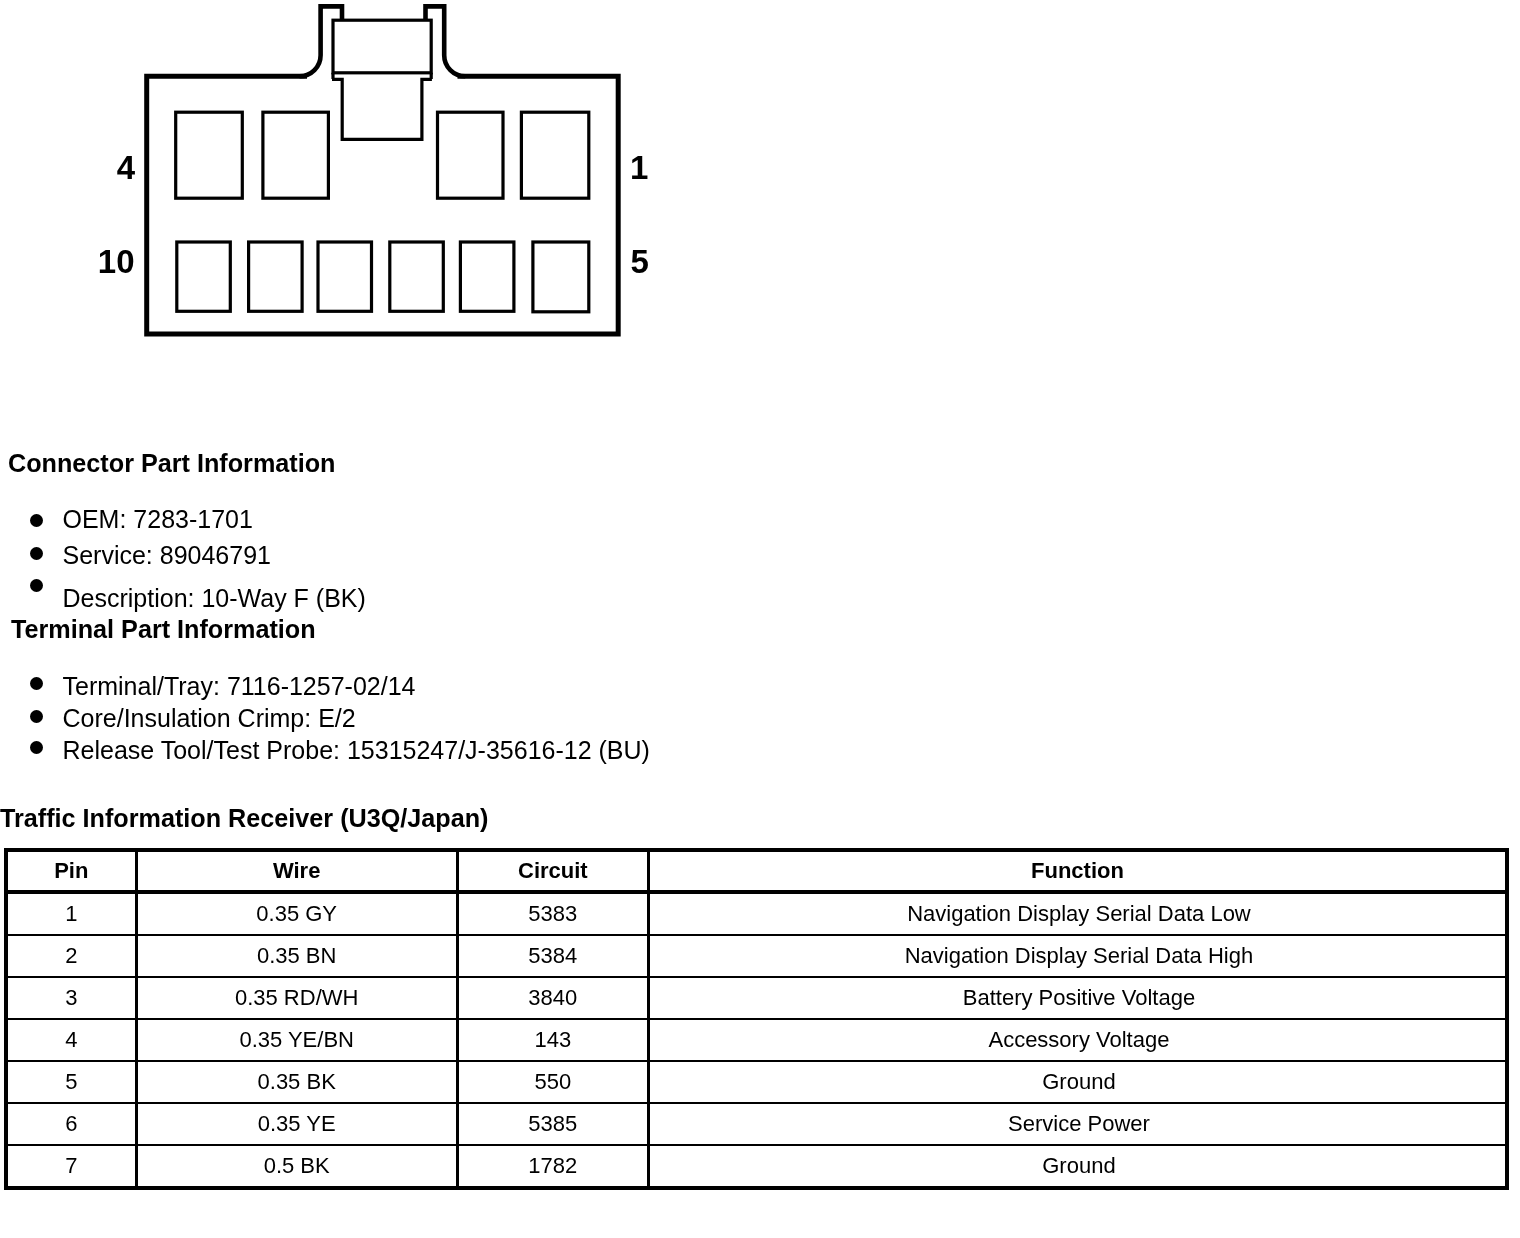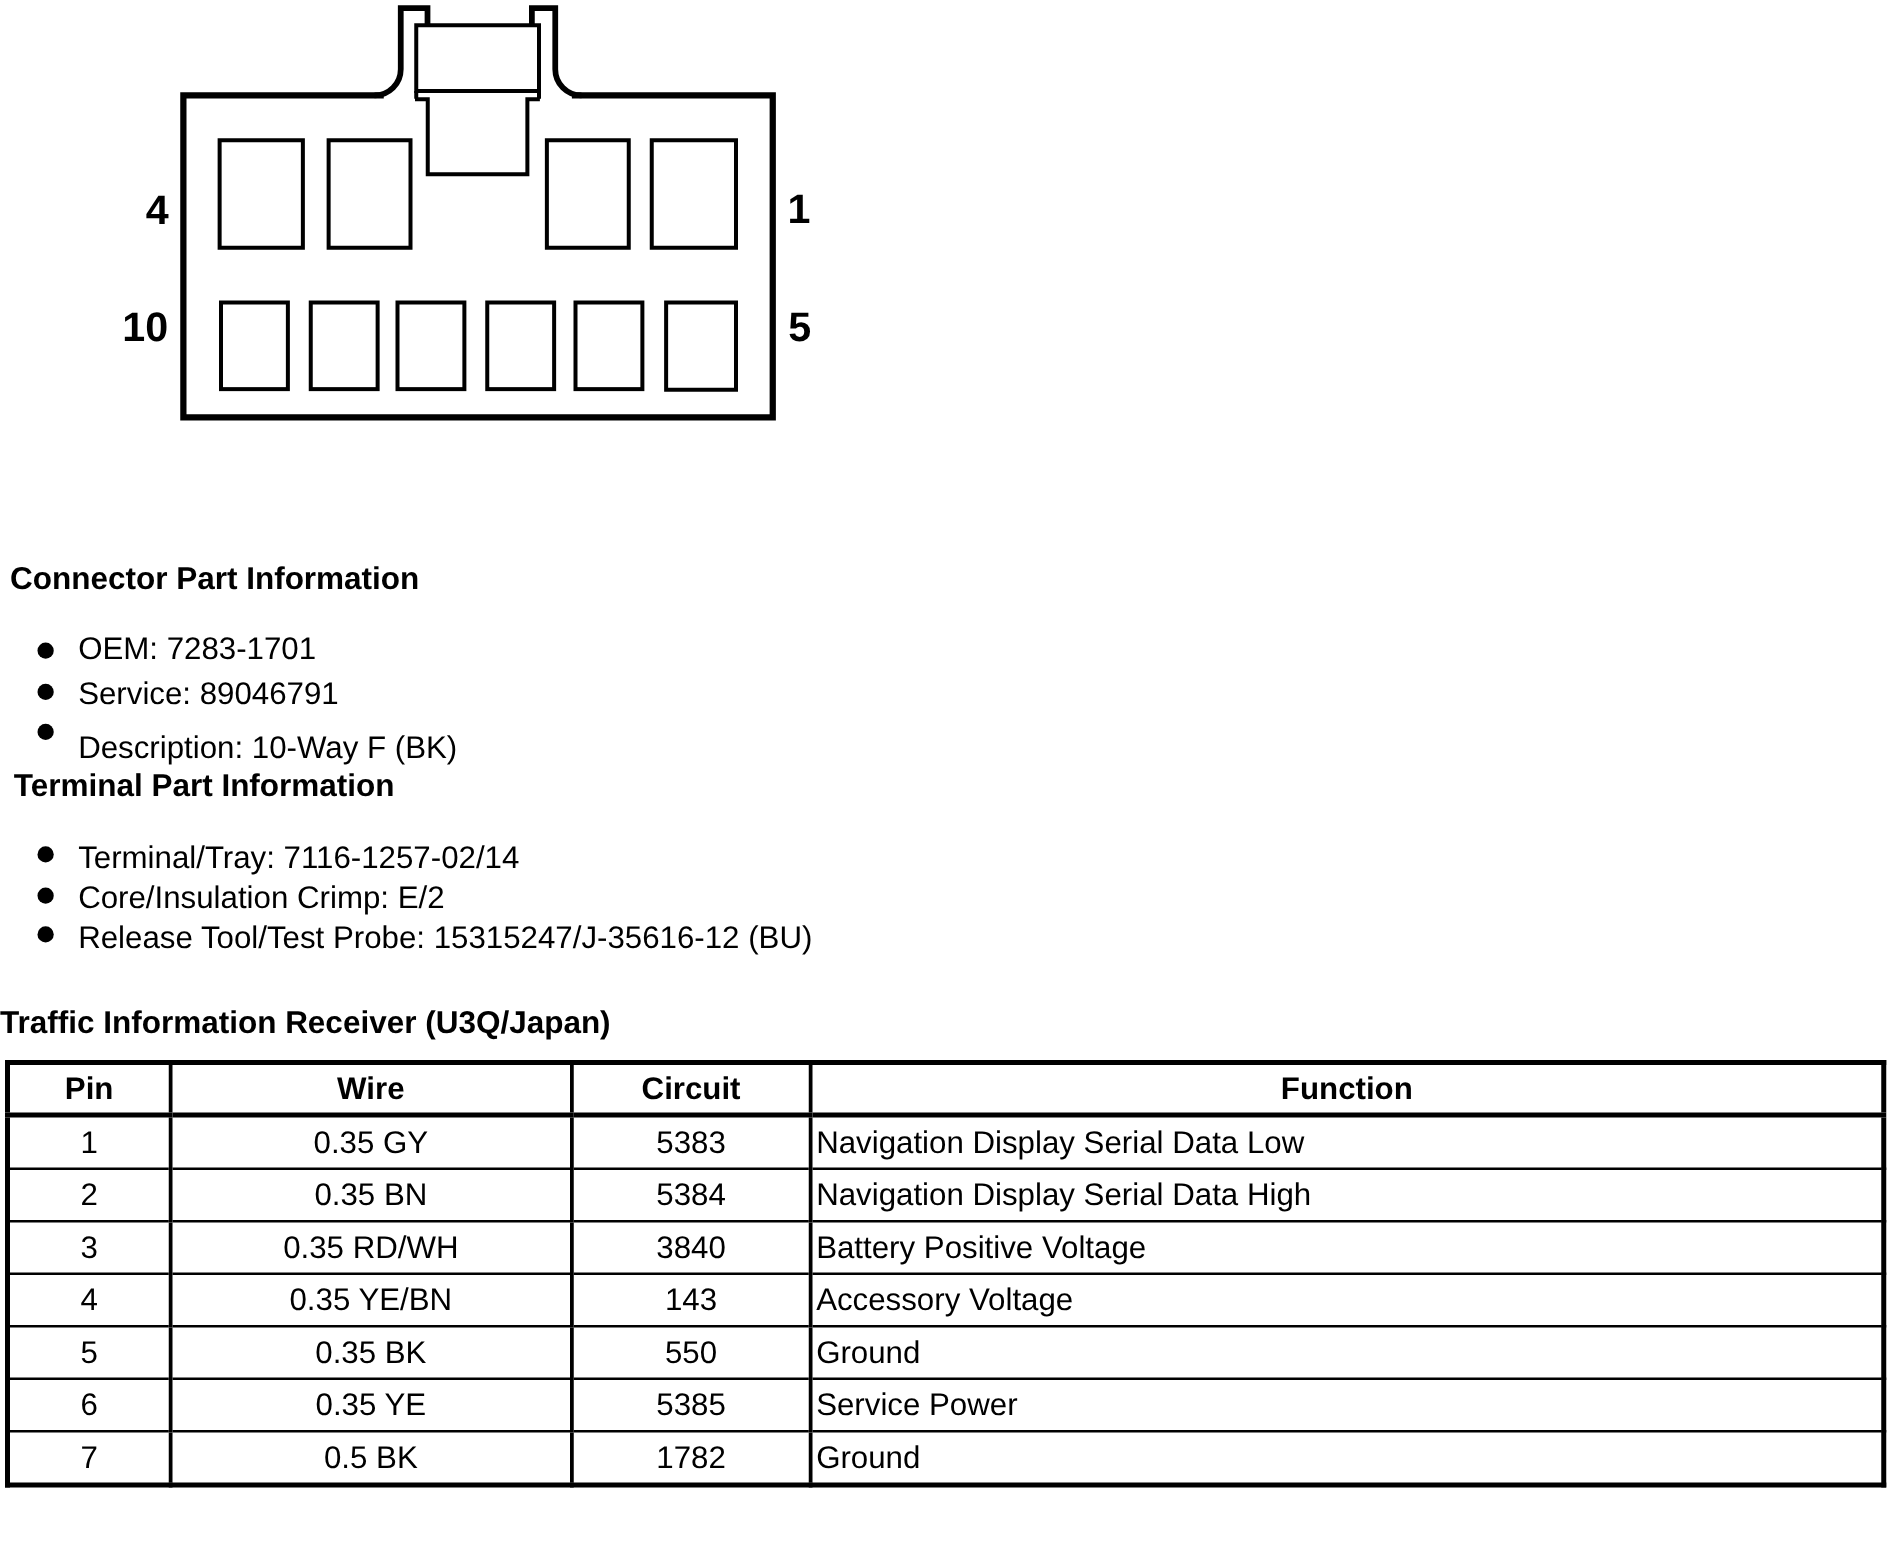--- a/index.html
+++ b/index.html
@@ -2,26 +2,26 @@
 <html><head>
 <meta charset="utf-8">
 <style>
 html,body{margin:0;padding:0;background:#fff;}
 body{width:1520px;height:1238px;position:relative;font-family:"Liberation Sans",sans-serif;color:#000;overflow:hidden;}
 .abs{position:absolute;line-height:1;white-space:nowrap;}
 .b{font-weight:bold;}
 .t{font-size:25px;}
 .h{font-size:25.2px;}
 .dot{position:absolute;width:13px;height:13px;border-radius:50%;background:#000;}
-table{position:absolute;left:4px;top:848px;border-collapse:collapse;table-layout:fixed;width:1505px;font-size:25px;border-radius:27px;}
+table{position:absolute;left:4px;top:848px;border-collapse:collapse;table-layout:fixed;width:1505px;font-size:22px;border-radius:27px;}
 td,th{border-left:3px solid #000;border-top:2px solid #000;padding:0;text-align:center;vertical-align:middle;overflow:hidden;}
 table{border:4px solid #000;}
 th{border-bottom:4px solid #000;height:38px;}
 td{height:40px;}
-td.fn{text-align:left;padding-left:3px;}
+td.fn{text-align:center;padding-left:3px;}
 </style>
 </head>
 <body>
 
 <svg class="abs" style="left:0;top:0" width="680" height="350" viewBox="0 0 680 350">
 
   <path d="M 307,76.3 H 146.7 V 333.9 H 618.2 V 76.3 H 457.5" fill="none" stroke="#000" stroke-width="5"></path>
 
   <path d="M 299.6,76.3 A 21 21 0 0 0 320.6,55.3 L 320.6,6.4 H 342 V 19.8" fill="none" stroke="#000" stroke-width="4.6"></path>
 

